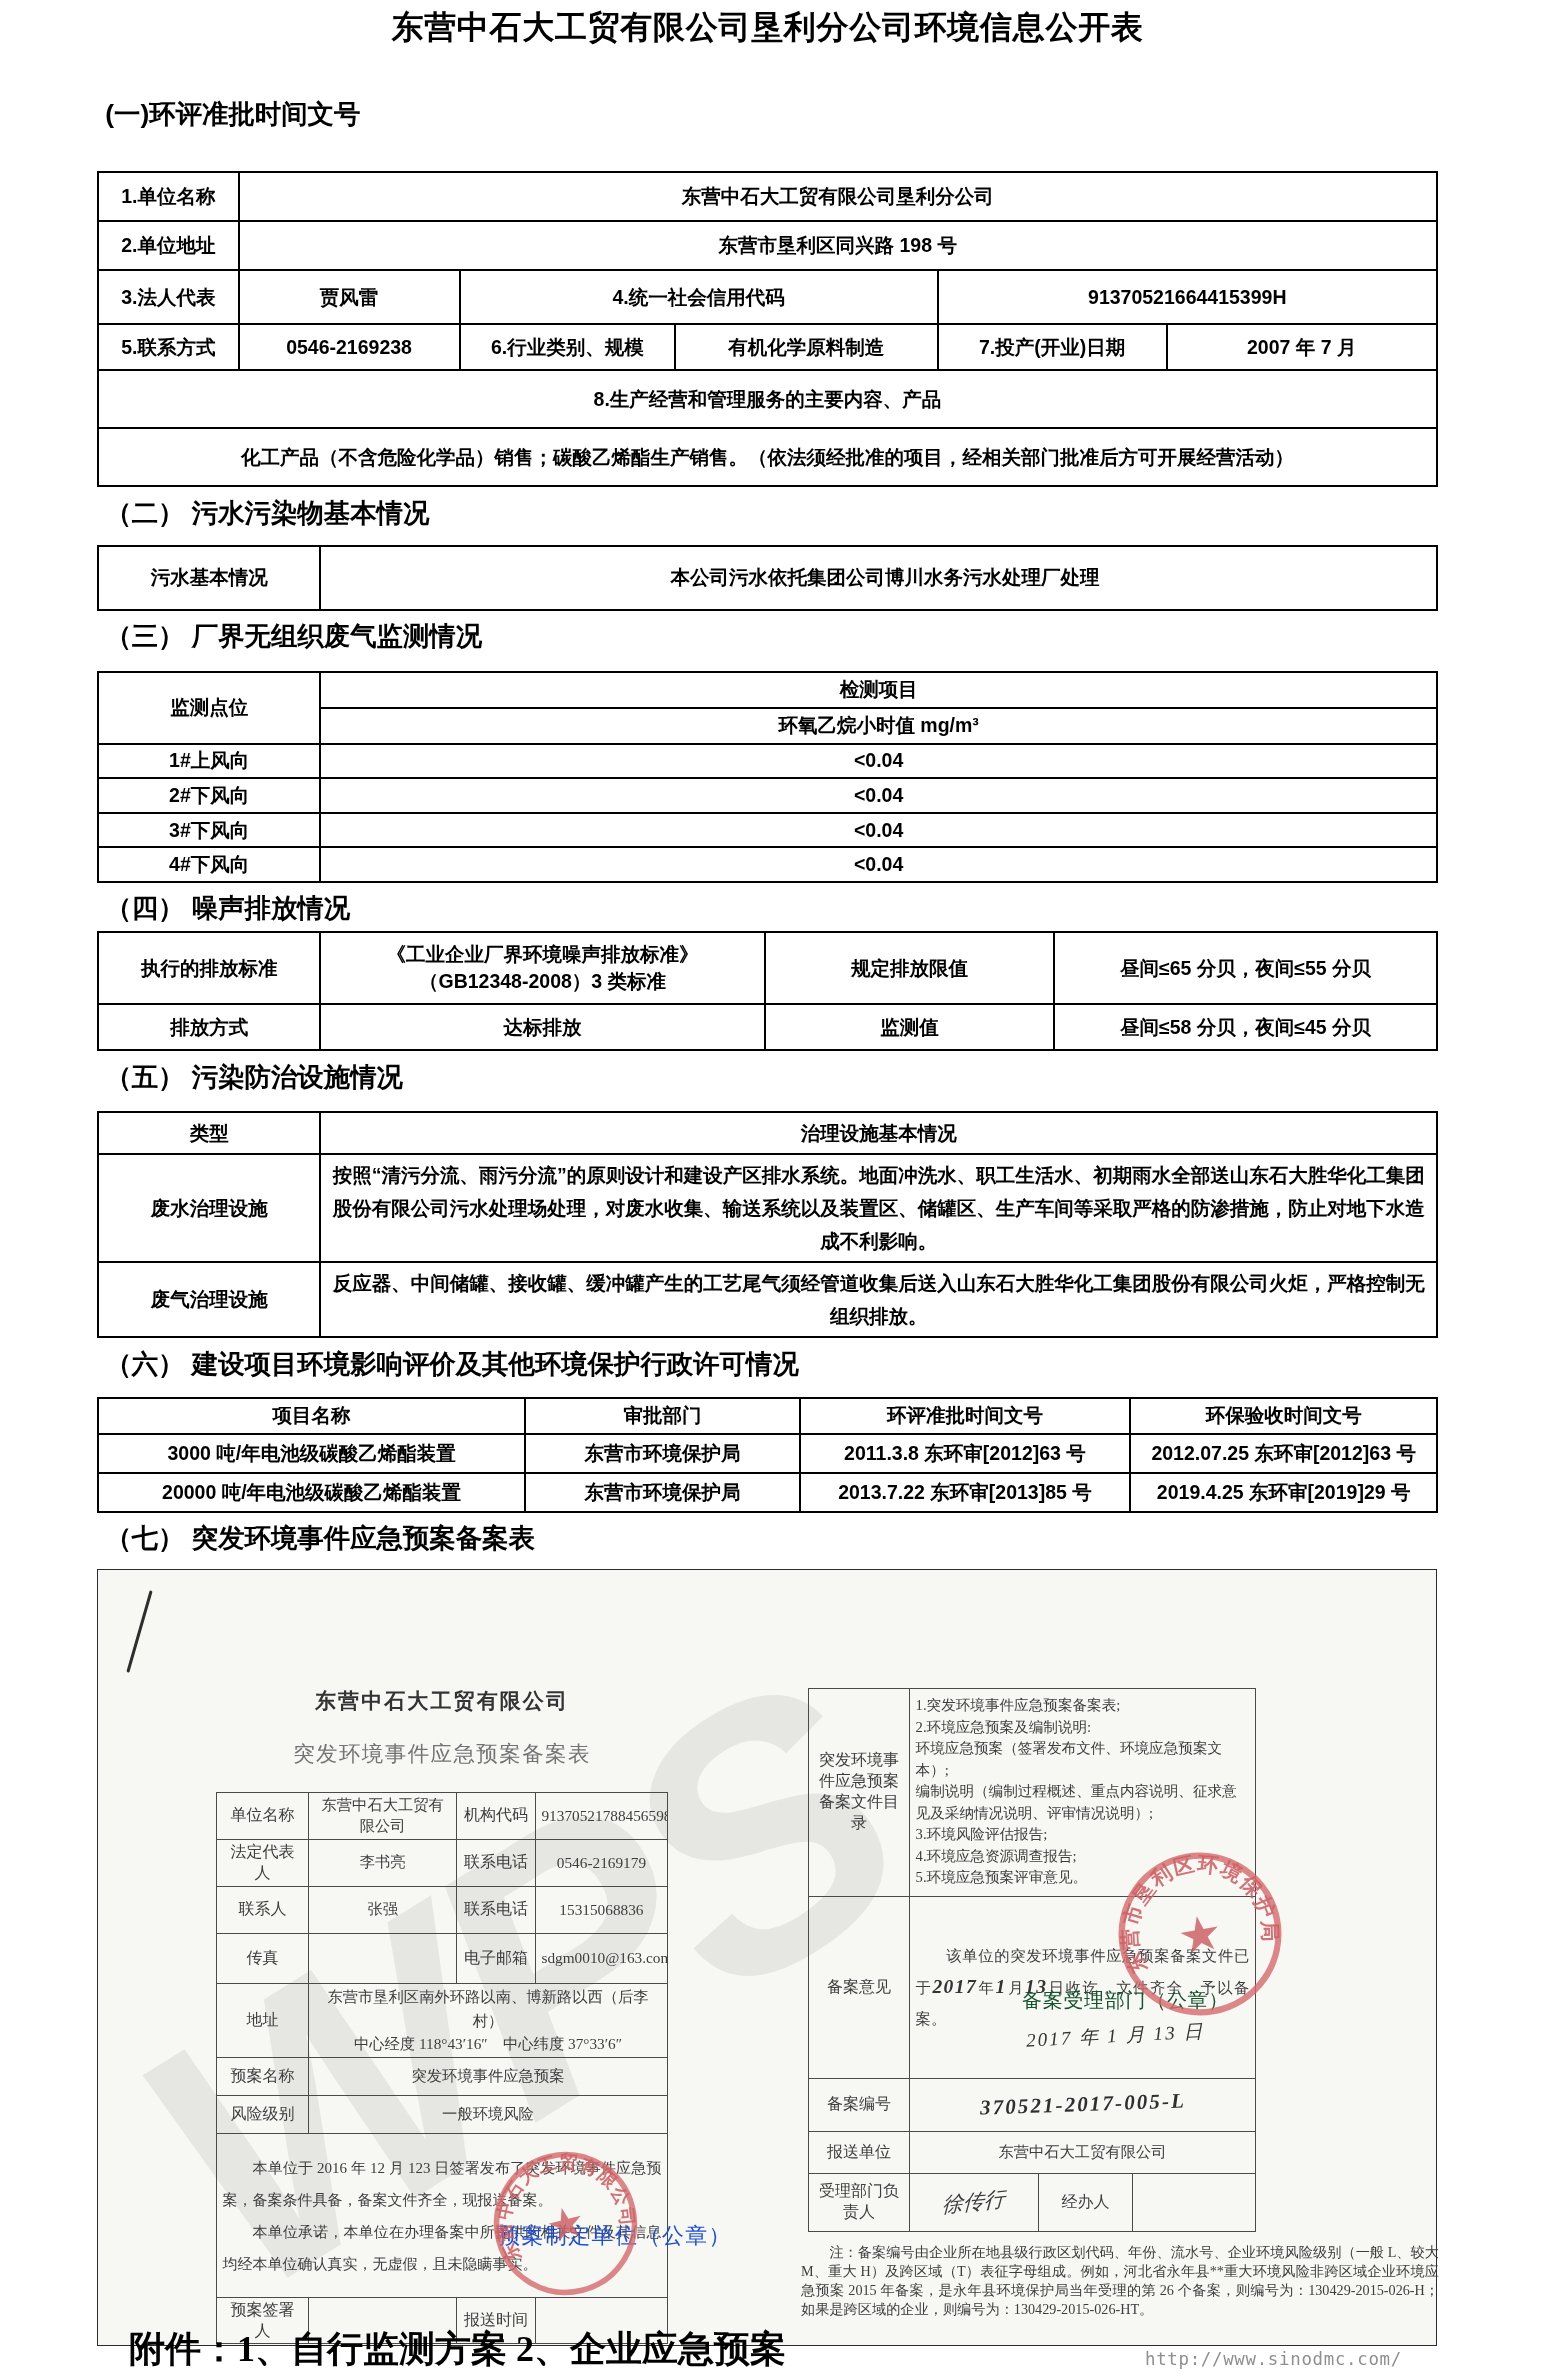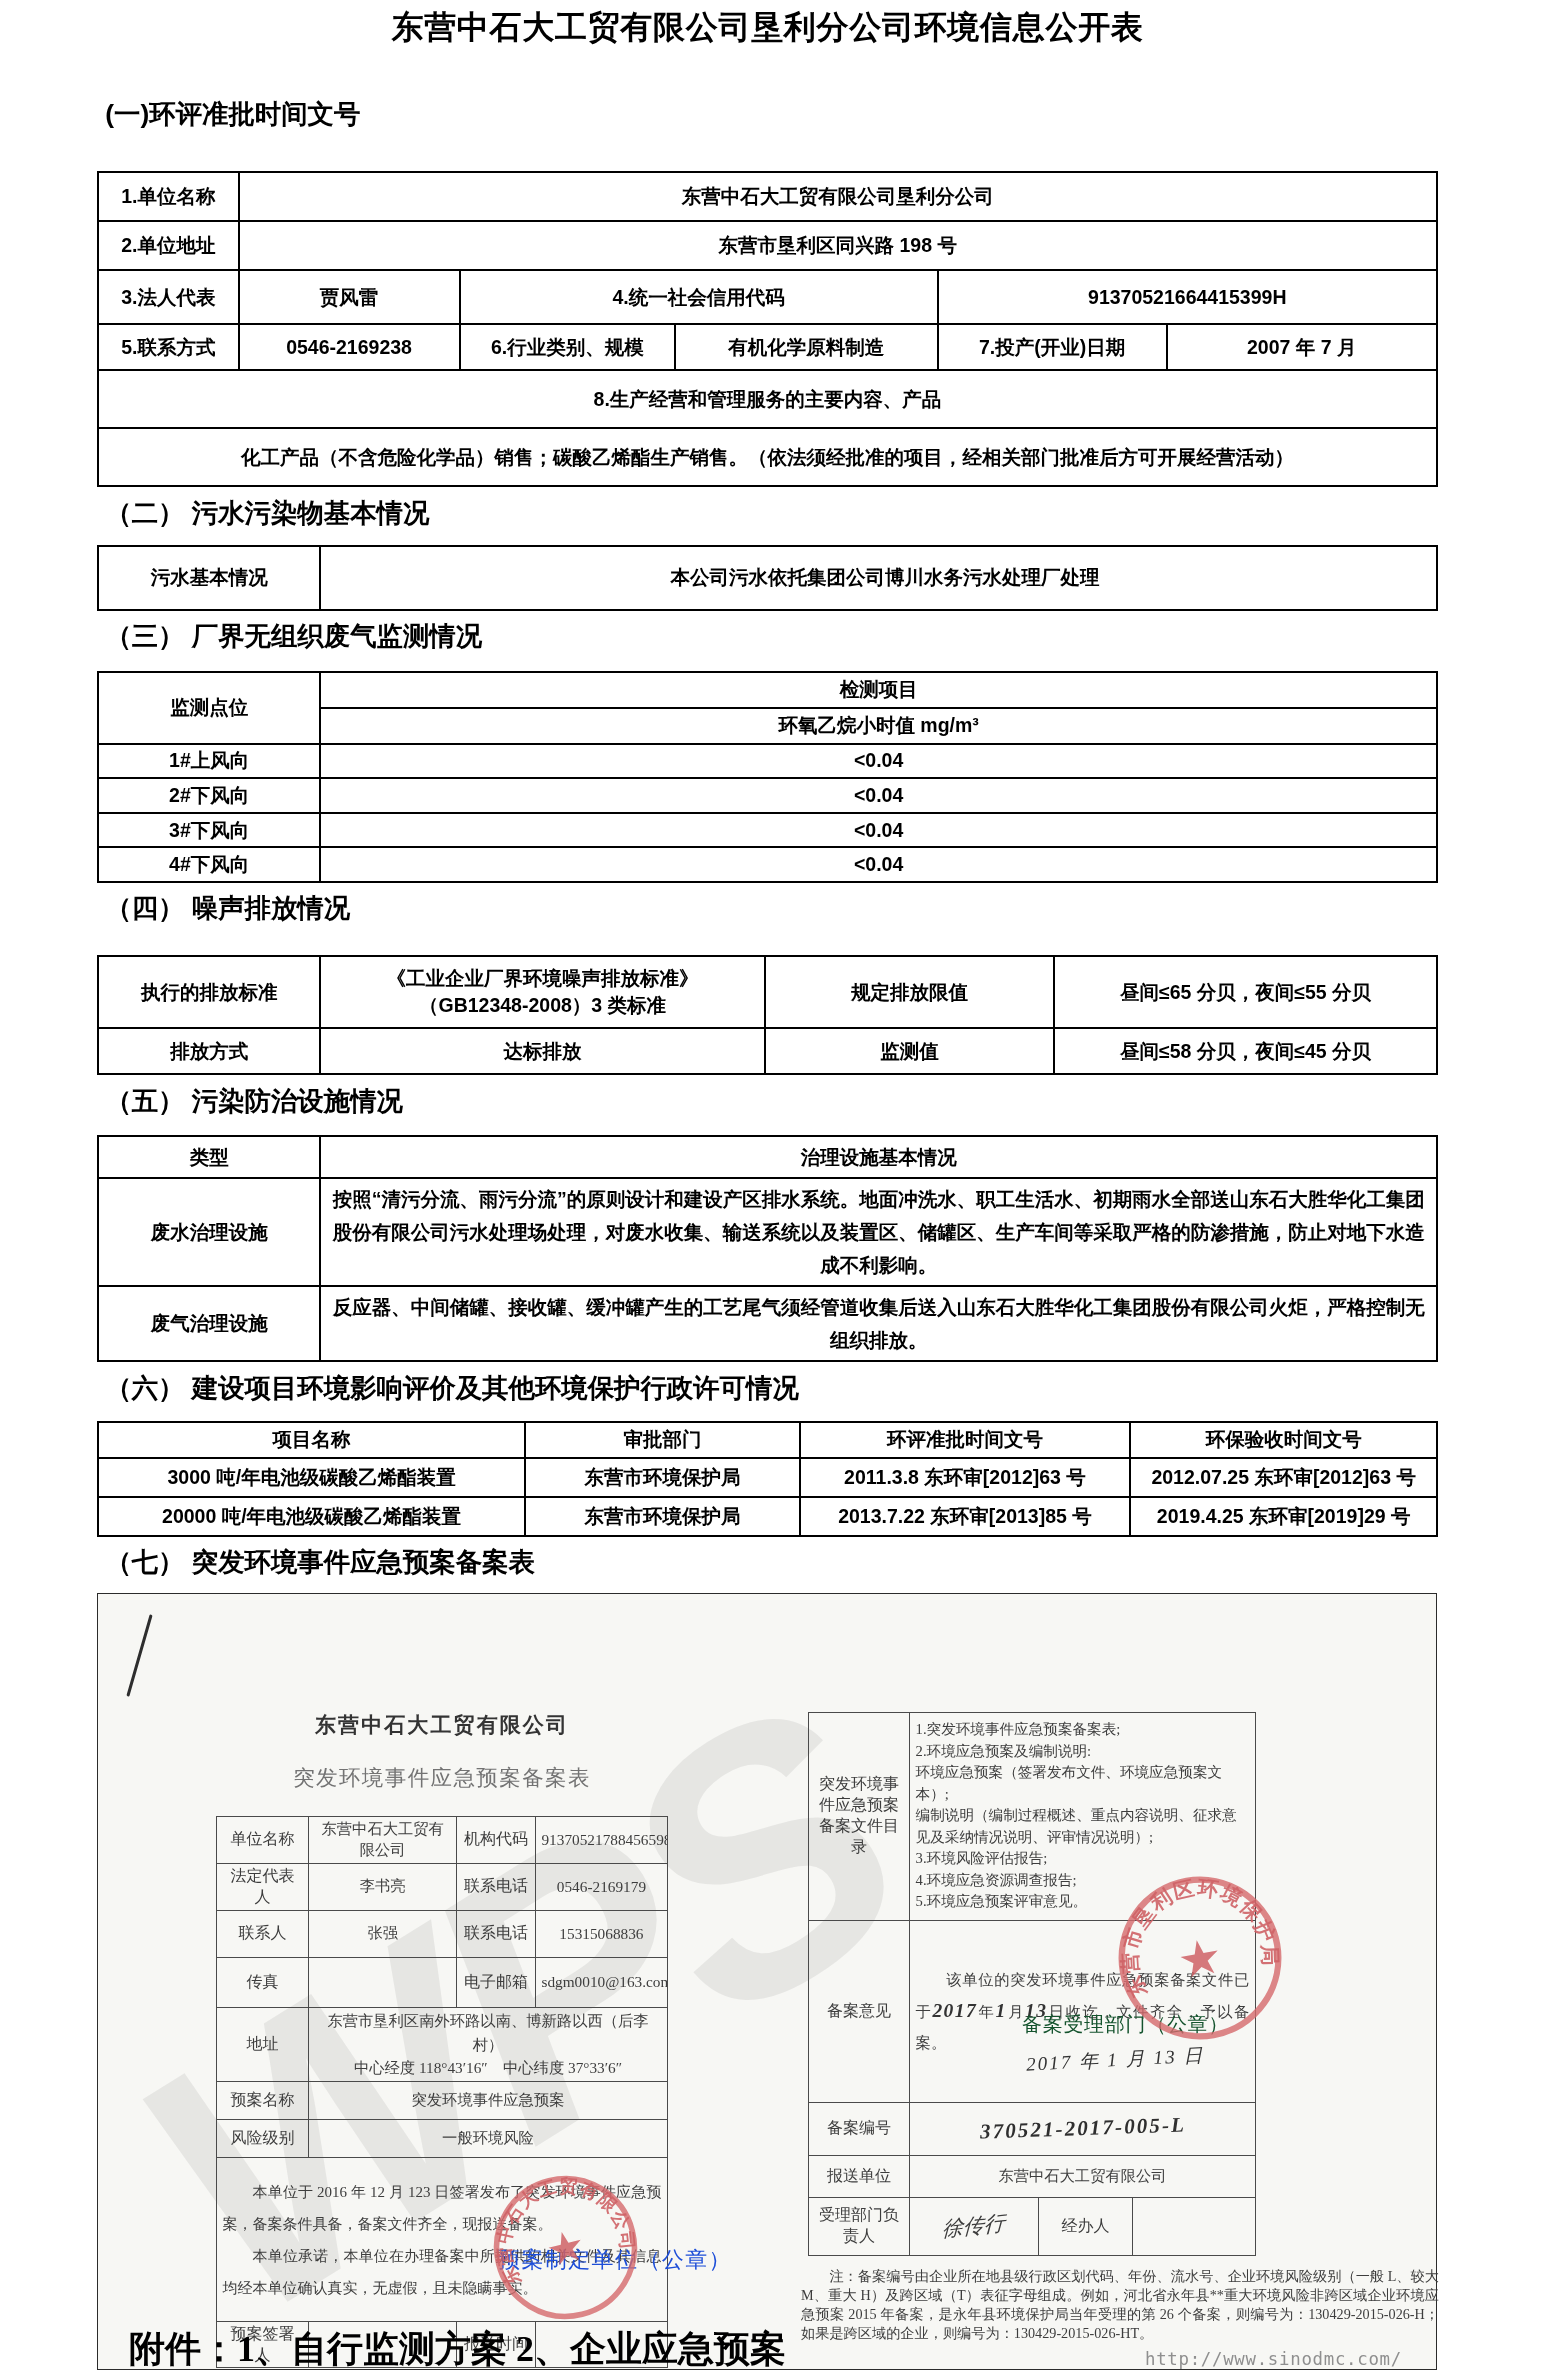--- a/index.html
+++ b/index.html
@@ -8,21 +8,21 @@
     font-family:"Liberation Sans","DejaVu Sans",sans-serif;color:#000;overflow:hidden;
   }
   .doc{margin-left:97px;width:1341px;}
   h1{margin:0;padding-top:8.3px;height:40px;font-size:32px;line-height:39px;text-align:center;font-weight:800;letter-spacing:0.7px;}
   .sec{font-size:26.4px;font-weight:700;line-height:35px;margin:8.3px 0 0 8.3px;}
   .sec.first{margin-top:49px;}
   table.t{border-collapse:collapse;table-layout:fixed;width:1341px;}
   table.t td{border:2.1px solid #000;text-align:center;vertical-align:middle;
     font-size:19.5px;font-weight:600;padding:2.8px 7px;overflow:hidden;}
   .t1{margin-top:39px;} .t2{margin-top:14px;} .t3{margin-top:16.7px;}
-  .t4{margin-top:29px;} .t5{margin-top:16.7px;} .t6{margin-top:15.3px;}
+  .t4{margin-top:5px;} .t5{margin-top:16.7px;} .t6{margin-top:15.3px;}
   td.val-left{text-align:left;padding-left:139px;}
   td.top-left{text-align:left;vertical-align:middle;padding-left:12.5px;}
   td.desc{text-align:justify;line-height:33px;padding:5.6px 15.3px;font-weight:600;}
   td.prod{text-align:left;font-size:18px;padding-left:59px;}
   .std2{display:block;}
   
   .scan{position:relative;margin-top:12.5px;width:1338px;height:775px;border:1.4px solid #2b2b2b;
     background:#f7f7f4;font-family:"Liberation Serif","DejaVu Serif",serif;color:#3d3d3d;}
   .wm{position:absolute;left:28px;top:208px;font-style:italic;font-weight:800;font-size:361px;
     color:rgba(140,140,140,0.16);transform:rotate(-32deg);letter-spacing:-12.5px;pointer-events:none;

